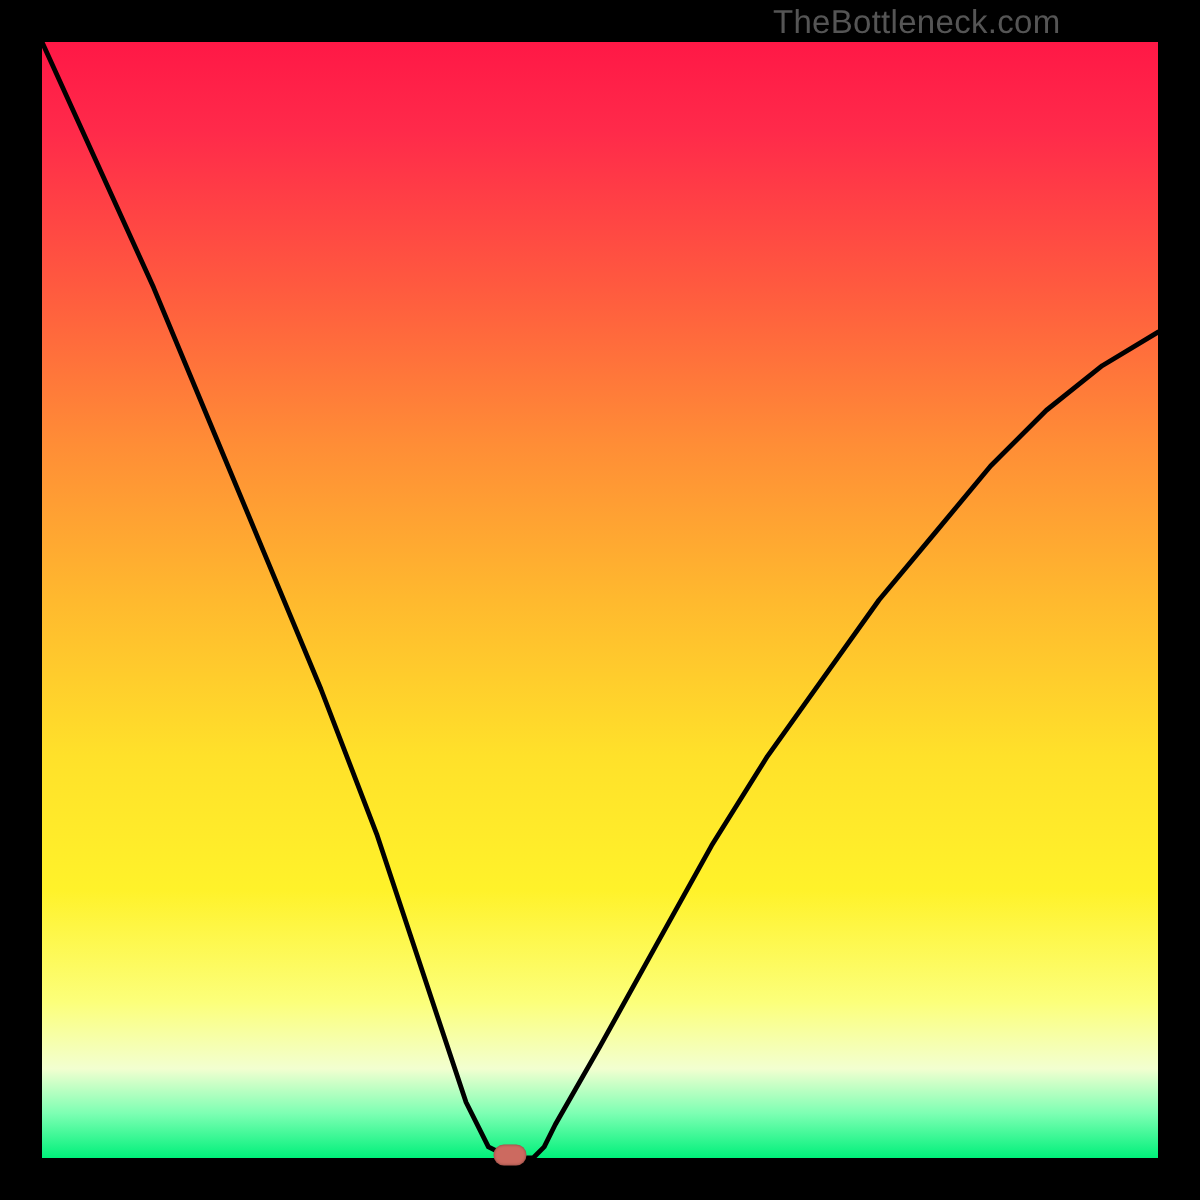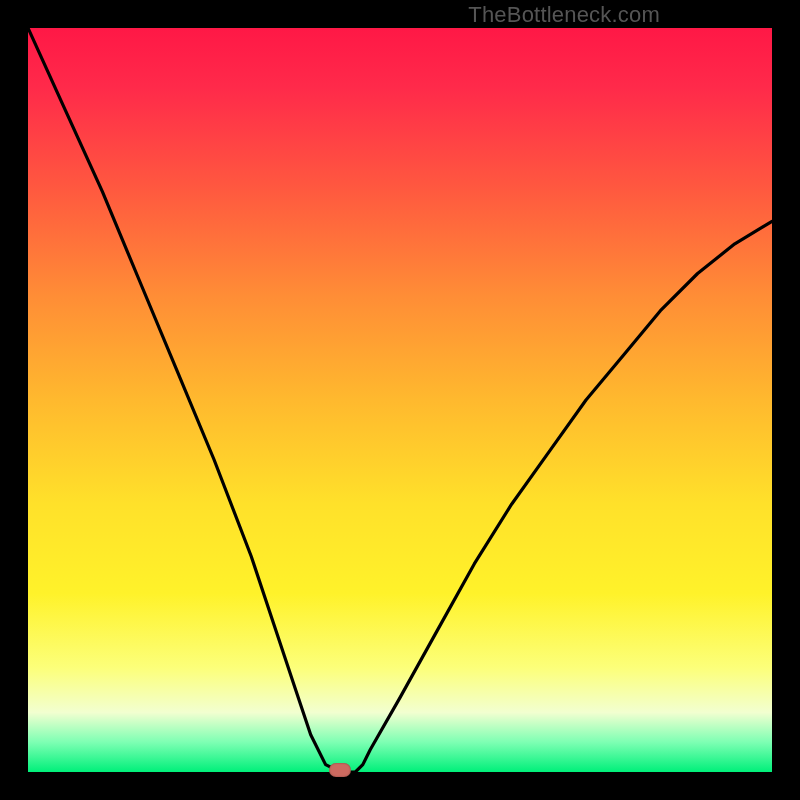--- a/index.html
+++ b/index.html
@@ -10,20 +10,21 @@
     background: #000;
     font-family: Arial, Helvetica, sans-serif;
     overflow: hidden;
   }
   .frame {
     position: absolute;
     left: 0; top: 0;
     width: 676px;
     height: 800px;
     background: #000;
+    padding-left: 47px;
   }
   .watermark {
     position: absolute;
     top: 2px;
     right: 16px;
     color: #555;
     font-size: 22px;
     font-weight: 500;
     letter-spacing: 0.2px;
     user-select: none;

